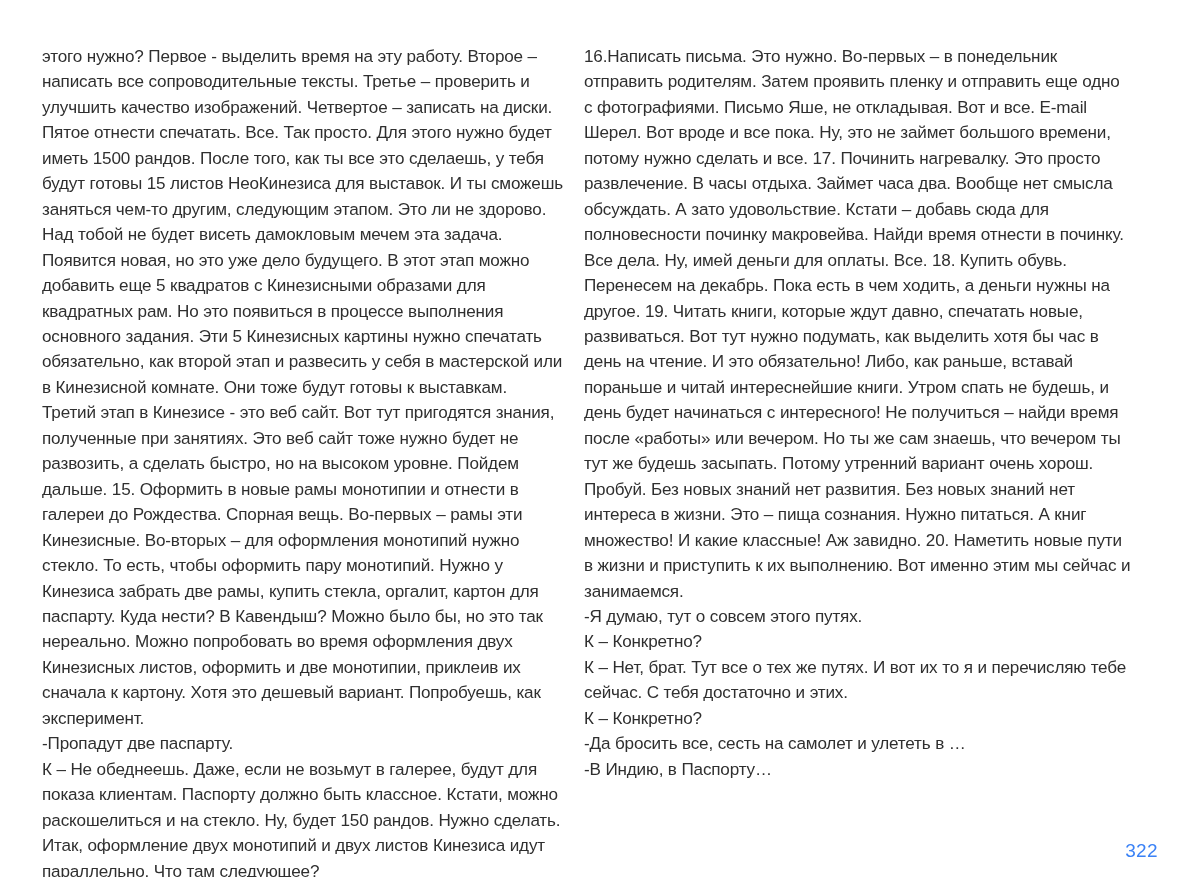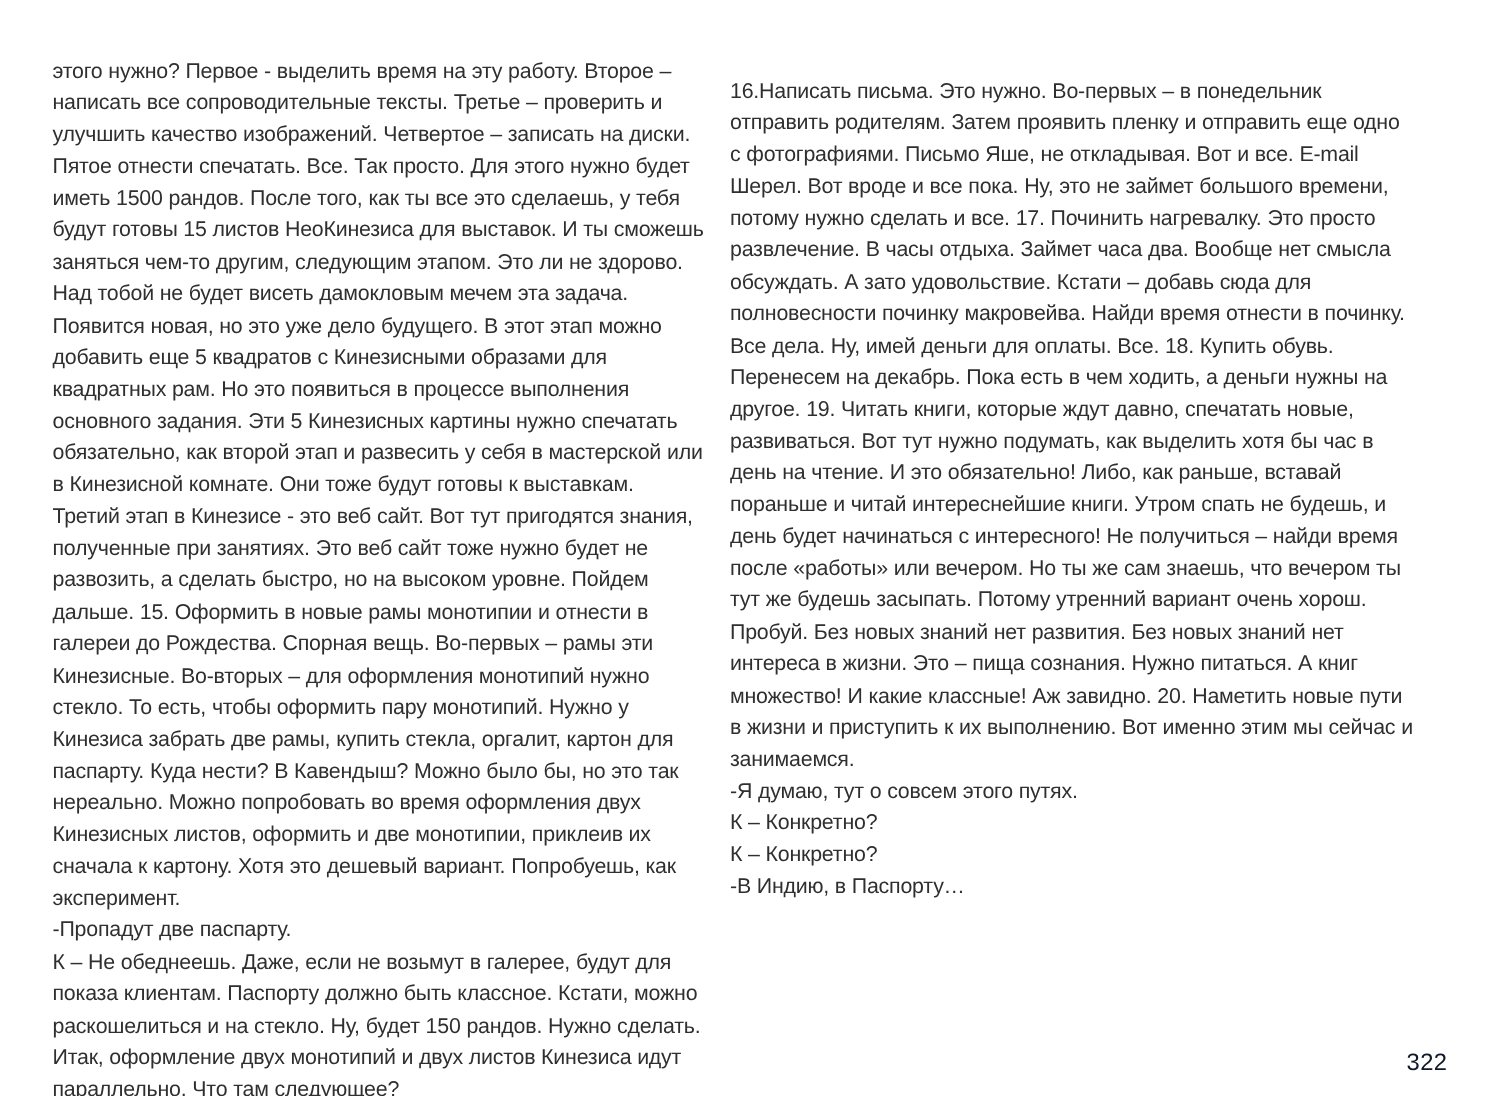--- a/index.html
+++ b/index.html
@@ -37,21 +37,20 @@
   }
   .column-left {
     width: 573px;
     padding-left: 42px;
     padding-right: 8px;
   }
   .column-right {
     width: 627px;
     padding-left: 570px;
     padding-right: 0px;
-    margin-top: 16px;
     
   }
   
   .column-right {
     padding-left: 0;
     margin-left: 0;
   }
   .col-right-inner {
     margin-left: 11px;
     width: 548px;
@@ -70,21 +69,21 @@
   }
   p.para + p.para {
     margin-top: 0;
   }
   .page-number {
     position: absolute;
     right: 42px;
     bottom: 15px;
     font-size: 19px;
     line-height: 22px;
-    color: #0f172a;
+    color: #3b82f6;
     font-family: "Liberation Sans", sans-serif;
     letter-spacing: 0.02em;
   }
 </style>
 </head>
 <body>
 
 <div class="page">
 
   <div class="columns">
@@ -93,21 +92,23 @@
       <p class="para">этого нужно? Первое - выделить время на эту работу. Второе – написать все сопроводительные тексты. Третье – проверить и улучшить качество изображений. Четвертое – записать на диски. Пятое отнести спечатать. Все. Так просто. Для этого нужно будет иметь 1500 рандов. После того, как ты все это сделаешь, у тебя будут готовы 15 листов НеоКинезиса для выставок. И ты сможешь заняться чем-то другим, следующим этапом. Это ли не здорово. Над тобой не будет висеть дамокловым мечем эта задача. Появится новая, но это уже дело будущего. В этот этап можно добавить еще 5 квадратов с Кинезисными образами для квадратных рам. Но это появиться в процессе выполнения основного задания. Эти 5 Кинезисных картины нужно спечатать обязательно, как второй этап и развесить у себя в мастерской или в Кинезисной комнате. Они тоже будут готовы к выставкам. Третий этап в Кинезисе -  это веб сайт.  Вот тут пригодятся знания, полученные при занятиях. Это веб сайт тоже нужно будет не развозить, а сделать быстро, но на высоком уровне. Пойдем дальше. 15. Оформить в новые рамы монотипии и отнести в галереи до Рождества.  Спорная вещь. Во-первых – рамы эти Кинезисные. Во-вторых – для оформления монотипий нужно стекло. То есть, чтобы оформить пару монотипий. Нужно у Кинезиса забрать две рамы, купить стекла, оргалит, картон для паспарту. Куда нести? В Кавендыш?  Можно было бы, но это так нереально. Можно попробовать во время оформления двух Кинезисных листов, оформить и две монотипии, приклеив их сначала к картону. Хотя это дешевый вариант. Попробуешь, как эксперимент.</p>
       <p class="para">-Пропадут две паспарту.</p>
       <p class="para">К – Не обеднеешь. Даже, если не возьмут в галерее, будут для показа клиентам. Паспорту должно быть классное. Кстати, можно раскошелиться и на стекло. Ну, будет 150 рандов. Нужно сделать. Итак, оформление двух монотипий и двух листов Кинезиса идут параллельно. Что там следующее?</p>
     </div>
 
     <div class="column column-right">
       <div class="col-right-inner">
         <p class="para">16.Написать письма. Это нужно. Во-первых – в понедельник отправить родителям. Затем проявить пленку и отправить еще одно с фотографиями. Письмо Яше, не откладывая. Вот и все. E-mail Шерел. Вот вроде и все пока. Ну, это не займет большого времени, потому нужно сделать и все. 17. Починить нагревалку.  Это просто развлечение.  В часы отдыха. Займет часа два. Вообще нет смысла обсуждать. А зато удовольствие. Кстати – добавь сюда для полновесности починку макровейва. Найди время отнести в починку. Все дела. Ну, имей деньги для оплаты. Все. 18. Купить обувь. Перенесем на декабрь. Пока есть в чем ходить, а деньги нужны на другое. 19. Читать книги, которые ждут давно, спечатать новые, развиваться.  Вот тут нужно подумать, как выделить хотя бы час в день на чтение. И это обязательно! Либо, как раньше, вставай пораньше и читай интереснейшие книги. Утром спать не будешь, и день будет начинаться с интересного! Не получиться – найди время после «работы» или вечером. Но ты же сам знаешь, что вечером ты тут же будешь засыпать. Потому утренний вариант очень хорош. Пробуй. Без новых знаний нет развития. Без новых знаний нет интереса в жизни. Это – пища сознания. Нужно питаться. А книг множество! И какие классные! Аж завидно.  20. Наметить новые пути в жизни и приступить к их выполнению.  Вот именно этим мы сейчас и занимаемся.</p>
         <p class="para">-Я думаю, тут о совсем этого путях.</p>
         <p class="para">К – Конкретно?</p>
+        <p class="para">К – Нет, брат. Тут все о тех же  путях. И вот их то я и перечисляю тебе сейчас. С тебя достаточно и этих.</p>
         <p class="para">К – Конкретно?</p>
+        <p class="para">-Да бросить все, сесть на самолет и улететь в …</p>
         <p class="para">-В Индию, в Паспорту…</p>
       </div>
     </div>
 
   </div>
 
   <div class="page-number">322</div>
 
 </div>
 

